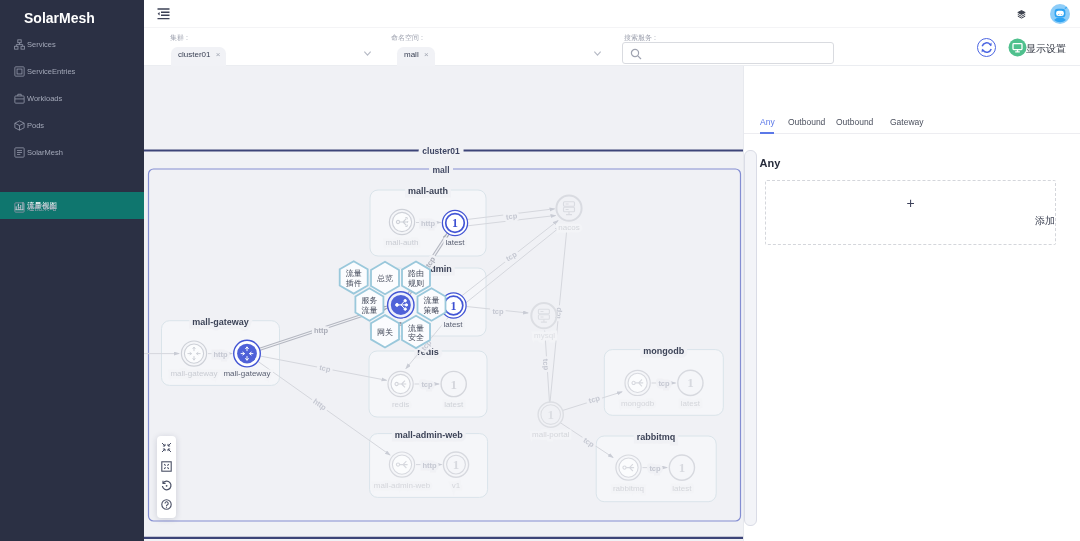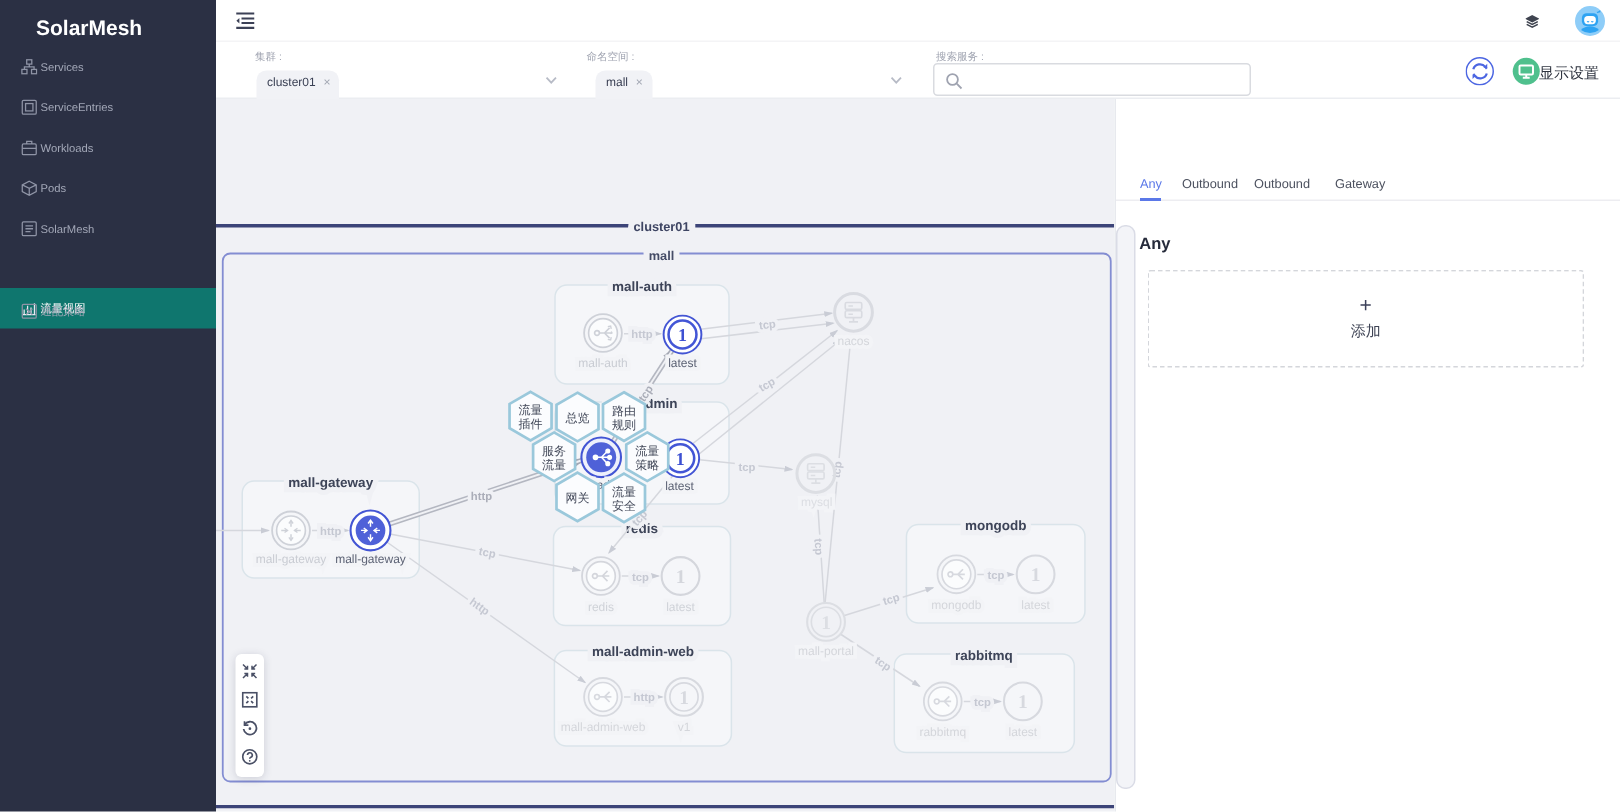--- a/index.html
+++ b/index.html
@@ -27,21 +27,21 @@
   
   #panel { position:absolute; left:743px; top:66px; width:337px; height:475px; background:#fff; border-left:1px solid #e7e9ee; }
   #panel .ptitle { position:absolute; left:13px; top:20px; font-size:13px; color:#30354a; }
   #panel .ptitle b { font-size:16px; color:#262b3b; }
   .tabs { position:absolute; left:0; top:48px; width:337px; height:20px; border-bottom:1px solid #ededf1; font-size:8.5px; color:#4b505e; }
   .tab { position:absolute; top:3px; }
   .tabline { position:absolute; left:15.5px; top:18px; width:14px; height:2px; background:#5b78e8; }
   .anyhead { position:absolute; left:15.5px; top:91px; font-size:11px; font-weight:bold; color:#262b3b; }
   .addbox { position:absolute; left:21px; top:114.4px; width:291px; height:65px; border:1px dashed #d4d6db; border-radius:2px; background:#fff; text-align:center; }
   .addbox .plus { font-size:14px; color:#3c415a; margin-top:16px; line-height:13px; font-weight:200; }
-  .addbox .addtxt { font-size:10px; color:#3f4455; margin-top:4px; }
+  .addbox .addtxt { font-size:10px; color:#3f4455; margin-top:4px;text-align:right; }
   
   #toolbar { position:absolute; left:157px; top:436px; width:19px; height:82px; background:#fff; border-radius:4px; box-shadow:0 1px 6px rgba(40,45,80,.18); }
   #toolbar svg { position:absolute; left:4px; }
   
   .hicon { position:absolute; }
   .greenlabel { position:absolute; font-size:10px; color:#2f3440; }
 </style>
 </head>
 <body>
 

